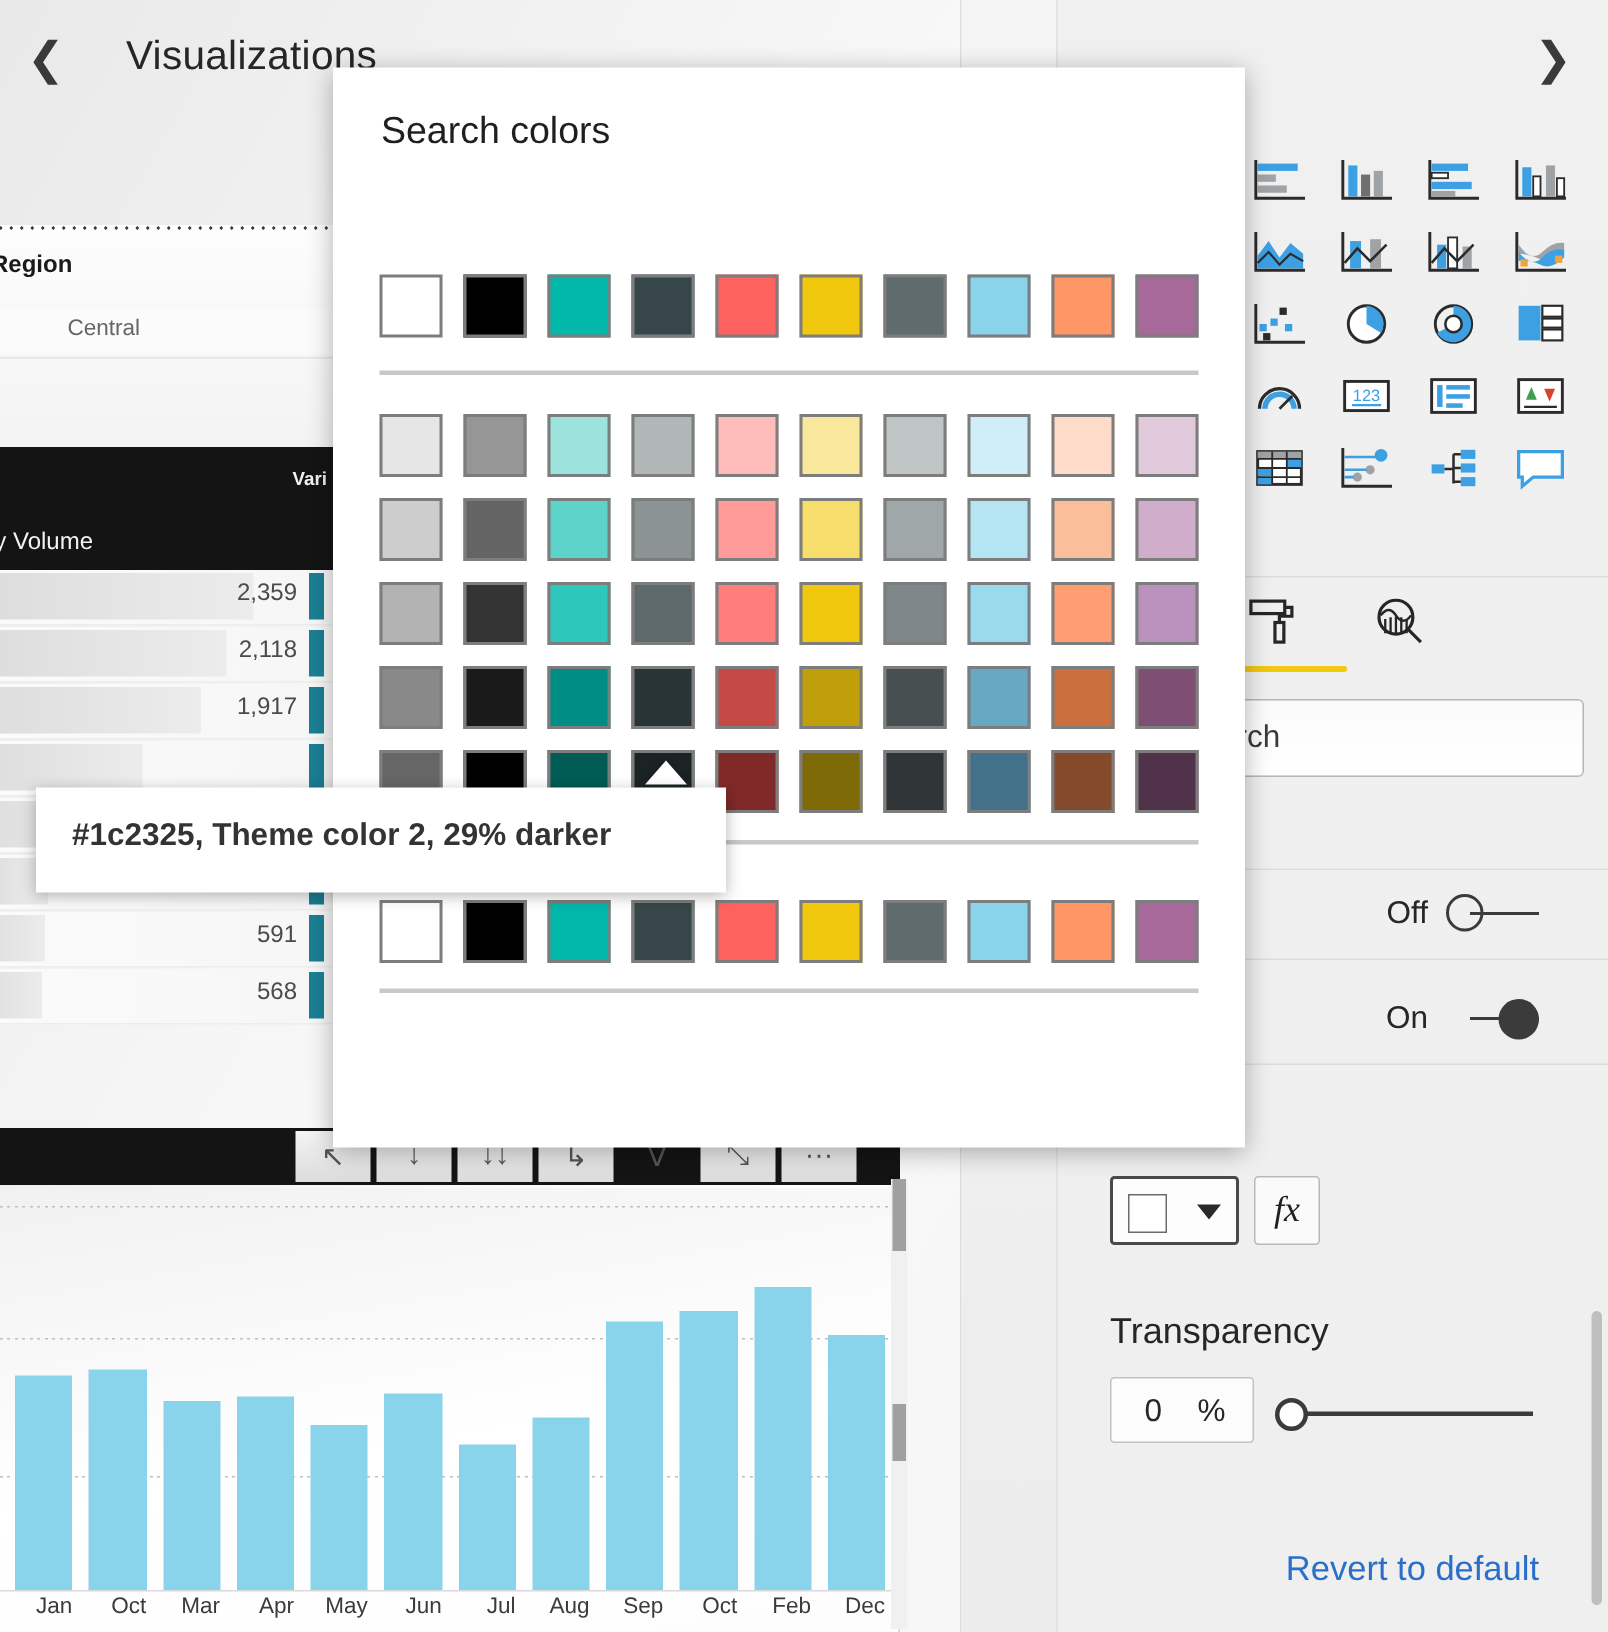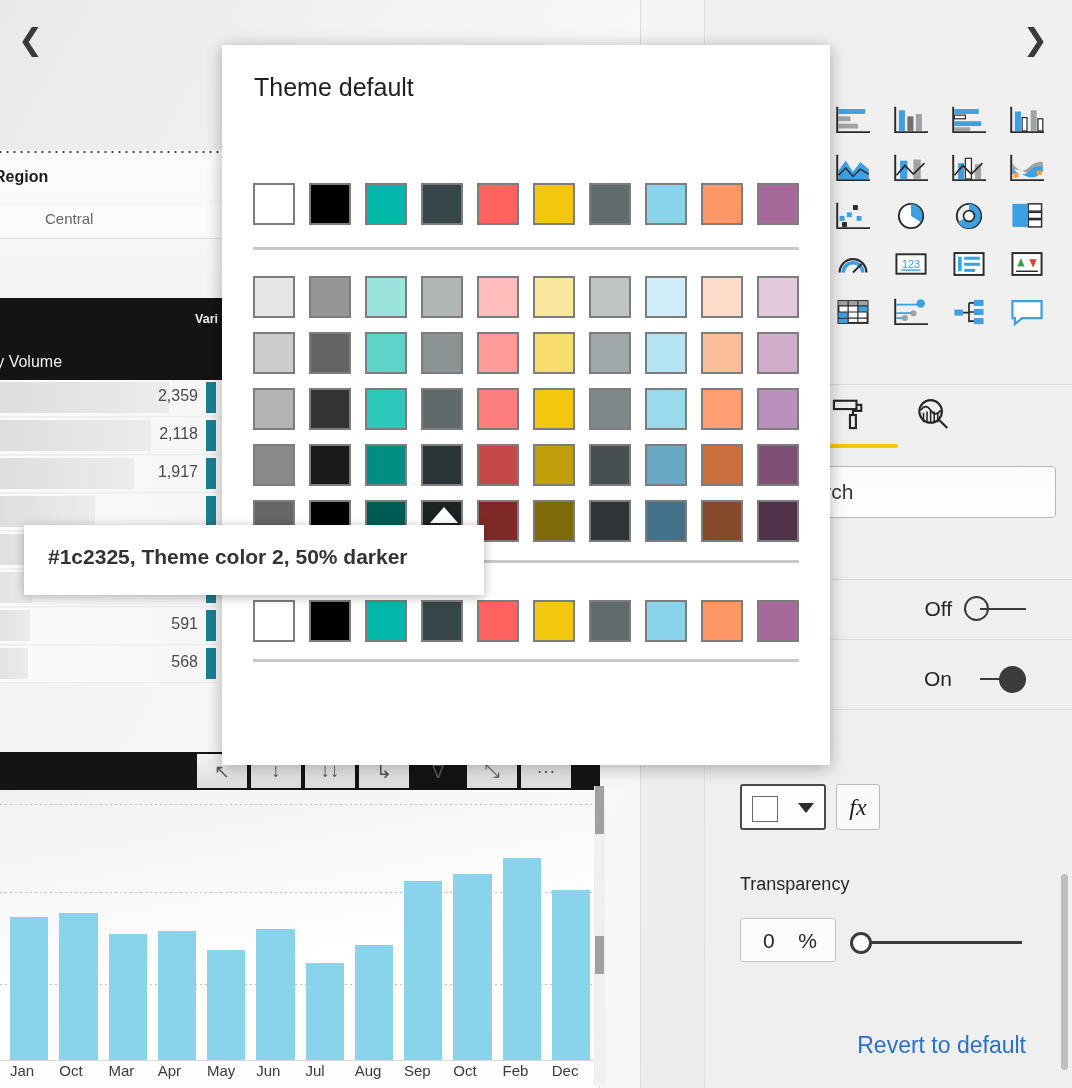--- a/index.html
+++ b/index.html
@@ -108,21 +108,21 @@
   .grid-dotted {
     position: absolute; left: 0; width: 597px; height: 1px;
     background-image: repeating-linear-gradient(to right, #bfbfbf 0 2px, transparent 2px 5px);
   }
   .bars { position: absolute; left: 10px; bottom: 28px; width: 580px; height: 230px;
           display: flex; align-items: flex-end; gap: 11px; }
   .bar { flex: 1; background: #8ad4eb; }
   .axis-line { position:absolute; left:0; bottom:27px; width:597px; height:1px; background:#d9d9d9;}
   .xlabels { position: absolute; left: 10px; bottom: 0px; width: 580px; height: 26px;
              display: flex; gap: 11px; }
-  .xlabels span { flex: 1; text-align: left; font-size: 15px; color: #3b3b3b; }
+  .xlabels span { flex: 1; text-align: right; font-size: 15px; color: #3b3b3b; }
 
   .scroll-v { position:absolute; left: 594px; top: 786px; width: 11px; height: 300px; background:#f0f0f0; }
   .scroll-v .thumb { position:absolute; left:1px; width:9px; background:#a0a0a0; }
 
   
   .right-panel {
     position: absolute; left: 640px; top: 0; width: 432px; height: 1088px;
     background: linear-gradient(180deg,#f0f0f0 0%, #efefef 100%);
     border-left: 1px solid #dcdcdc;
   }
@@ -188,21 +188,21 @@
                     border: 1.5px solid #6b6b6b; background: #ffffff; }
   .color-dd .caret { position:absolute; right: 10px; top: 17px; width: 0; height: 0;
                      border-left: 8px solid transparent; border-right: 8px solid transparent;
                      border-top: 10px solid #2a2a2a; }
   .fx-btn {
     position: absolute; left: 836px; top: 784px; width: 44px; height: 46px;
     border: 1px solid #b9b9b9; border-radius: 3px; background: #fafafa;
     display:flex; align-items:center; justify-content:center;
     font-family: "Liberation Serif", serif; font-style: italic; font-size: 24px; color: #1f1f1f;
   }
-  .transp-label { position: absolute; left: 740px; top: 874px; font-size: 18px; color: #262626; }
+  .transp-label { position: absolute; left: 740px; top: 874px; font-size: 24px; color: #262626; }
   .transp-input {
     position: absolute; left: 740px; top: 918px; width: 96px; height: 44px;
     border: 1px solid #c2c2c2; border-radius: 3px; background: #fcfcfc;
   }
   .transp-input .v { position:absolute; left: 22px; top: 10px; font-size: 21px; color: #262626; }
   .transp-input .pct { position:absolute; right: 18px; top: 10px; font-size: 21px; color: #262626; }
   .slider { position: absolute; left: 850px; top: 932px; width: 172px; height: 20px; }
   .slider .strack { position:absolute; left: 12px; top: 9px; width: 160px; height: 2.5px; background:#3b3b3b;}
   .slider .sknob { position:absolute; left: 0px; top: 0px; width: 22px; height: 22px; border-radius:50%;
                    border: 3px solid #3b3b3b; background: #fff; }
@@ -357,20 +357,21 @@
   </div>
   <div class="scroll-v">
     <div class="thumb" style="top:0px;height:48px"></div>
     <div class="thumb" style="top:150px;height:38px"></div>
   </div>
 
   <div class="right-panel">
     <div class="collapse-strip"></div>
   </div>
   <div class="chev-left">❮</div>
+  <div class="panel-title">Visualizations</div>
   <div class="chev-right">❯</div>
 
   <div class="panel-div" style="top:384px"></div>
 
   <div class="viz-grid" id="viz-grid">
       <div class="vcell">
         <svg viewBox="0 0 28 24">
           <rect x="2" y="3" width="22" height="4" fill="#3DA0E3"></rect>
           <rect x="2" y="9" width="10" height="4" fill="#9FA3A6"></rect>
           <rect x="2" y="15" width="16" height="4" fill="#9FA3A6"></rect>
@@ -593,21 +594,21 @@
   </div>
   <div class="slider">
     <div class="strack"></div>
     <div class="sknob"></div>
   </div>
 
   <div class="revert">Revert to default</div>
   <div class="panel-scroll"></div>
 
   <div class="flyout">
-    <div class="flyout-title">Theme default</div>
+    <div class="flyout-title">Search colors</div>
     <div class="rowblock" id="base-row" style="top:138px">
         <div class="sw-row">
           <div class="swatch" title="#FFFFFF" style="background: rgb(255, 255, 255);"></div>
           <div class="swatch" title="#000000" style="background: rgb(0, 0, 0);"></div>
           <div class="swatch" title="#01B8AA" style="background: rgb(1, 184, 170);"></div>
           <div class="swatch" title="#374649" style="background: rgb(55, 70, 73);"></div>
           <div class="swatch" title="#FD625E" style="background: rgb(253, 98, 94);"></div>
           <div class="swatch" title="#F2C80F" style="background: rgb(242, 200, 15);"></div>
           <div class="swatch" title="#5F6B6D" style="background: rgb(95, 107, 109);"></div>
           <div class="swatch" title="#8AD4EB" style="background: rgb(138, 212, 235);"></div>
@@ -701,16 +702,16 @@
           <div class="swatch" title="#8AD4EB" style="background: rgb(138, 212, 235);"></div>
           <div class="swatch" title="#FE9666" style="background: rgb(254, 150, 102);"></div>
           <div class="swatch" title="#A66999" style="background: rgb(166, 105, 153);"></div>
         </div>
       </div>
     <div class="fly-sep" style="top:614px"></div>
   </div>
 
   <div class="tip-arrow"></div>
   <div class="tooltip">
-    <div class="tip-text">#1c2325, Theme color 2, 50% darker</div>
+    <div class="tip-text">#1c2325, Theme color 2, 29% darker</div>
   </div>
 
 </div>
 
 </body></html>

